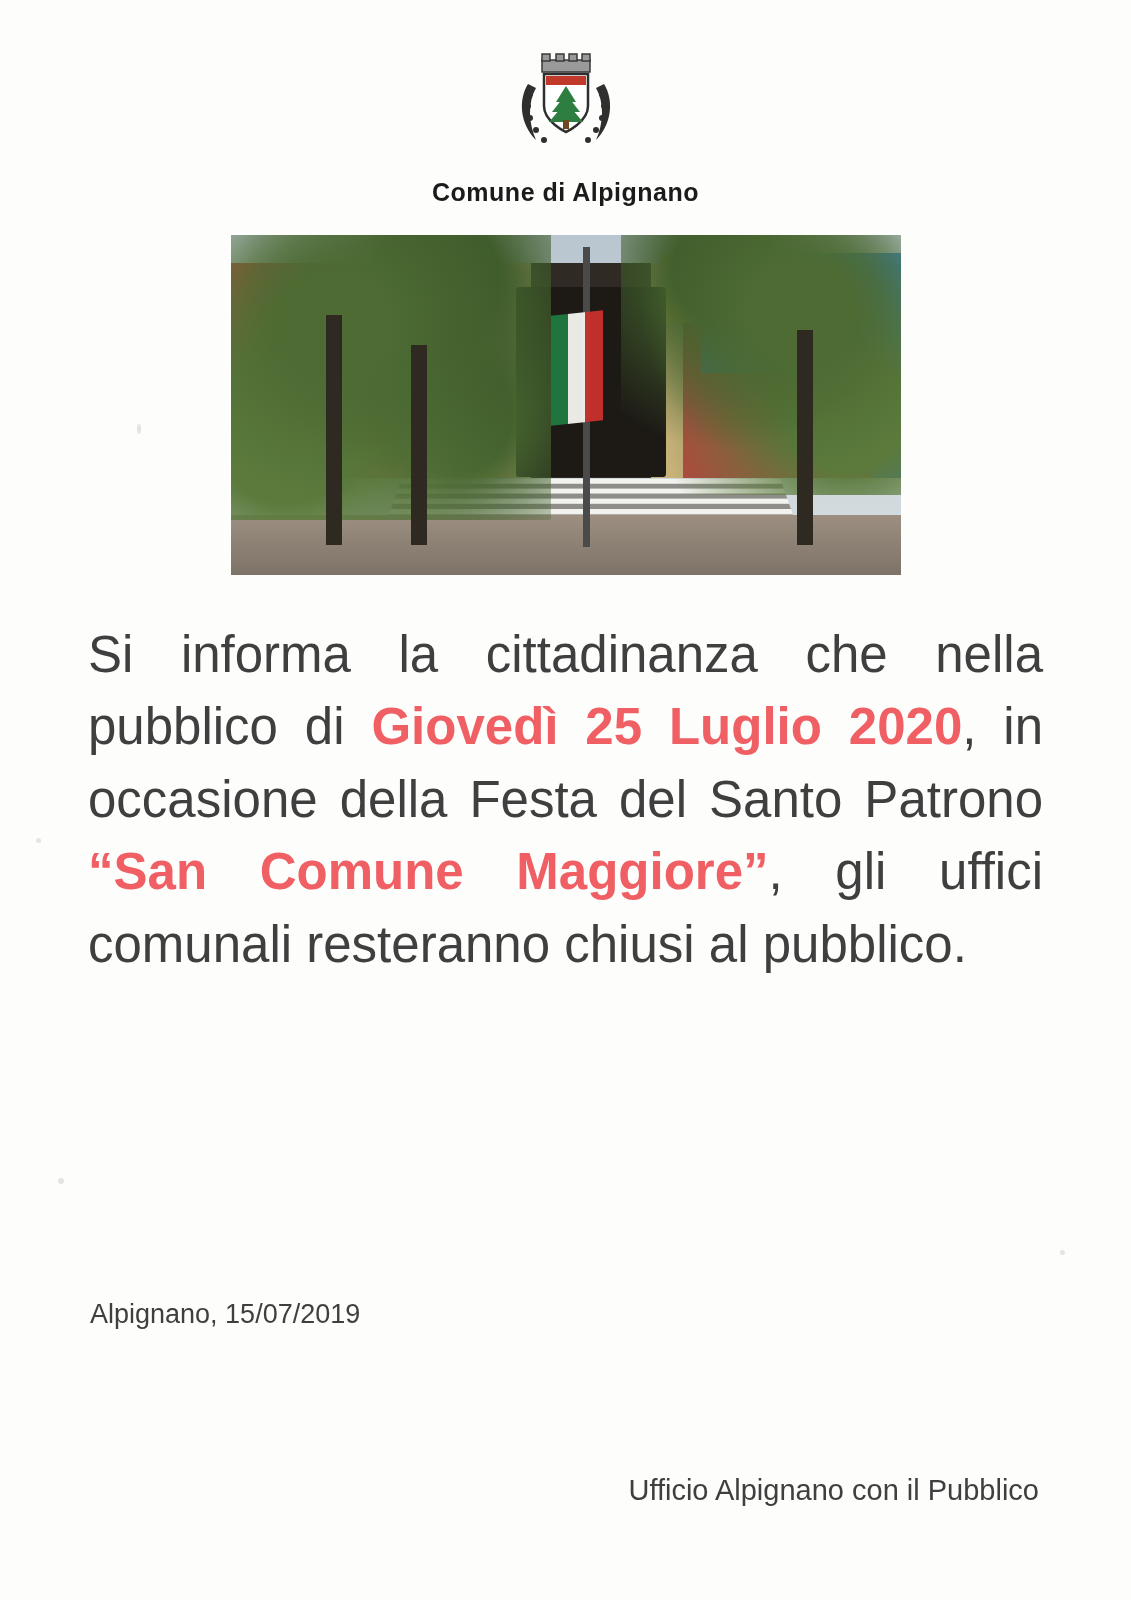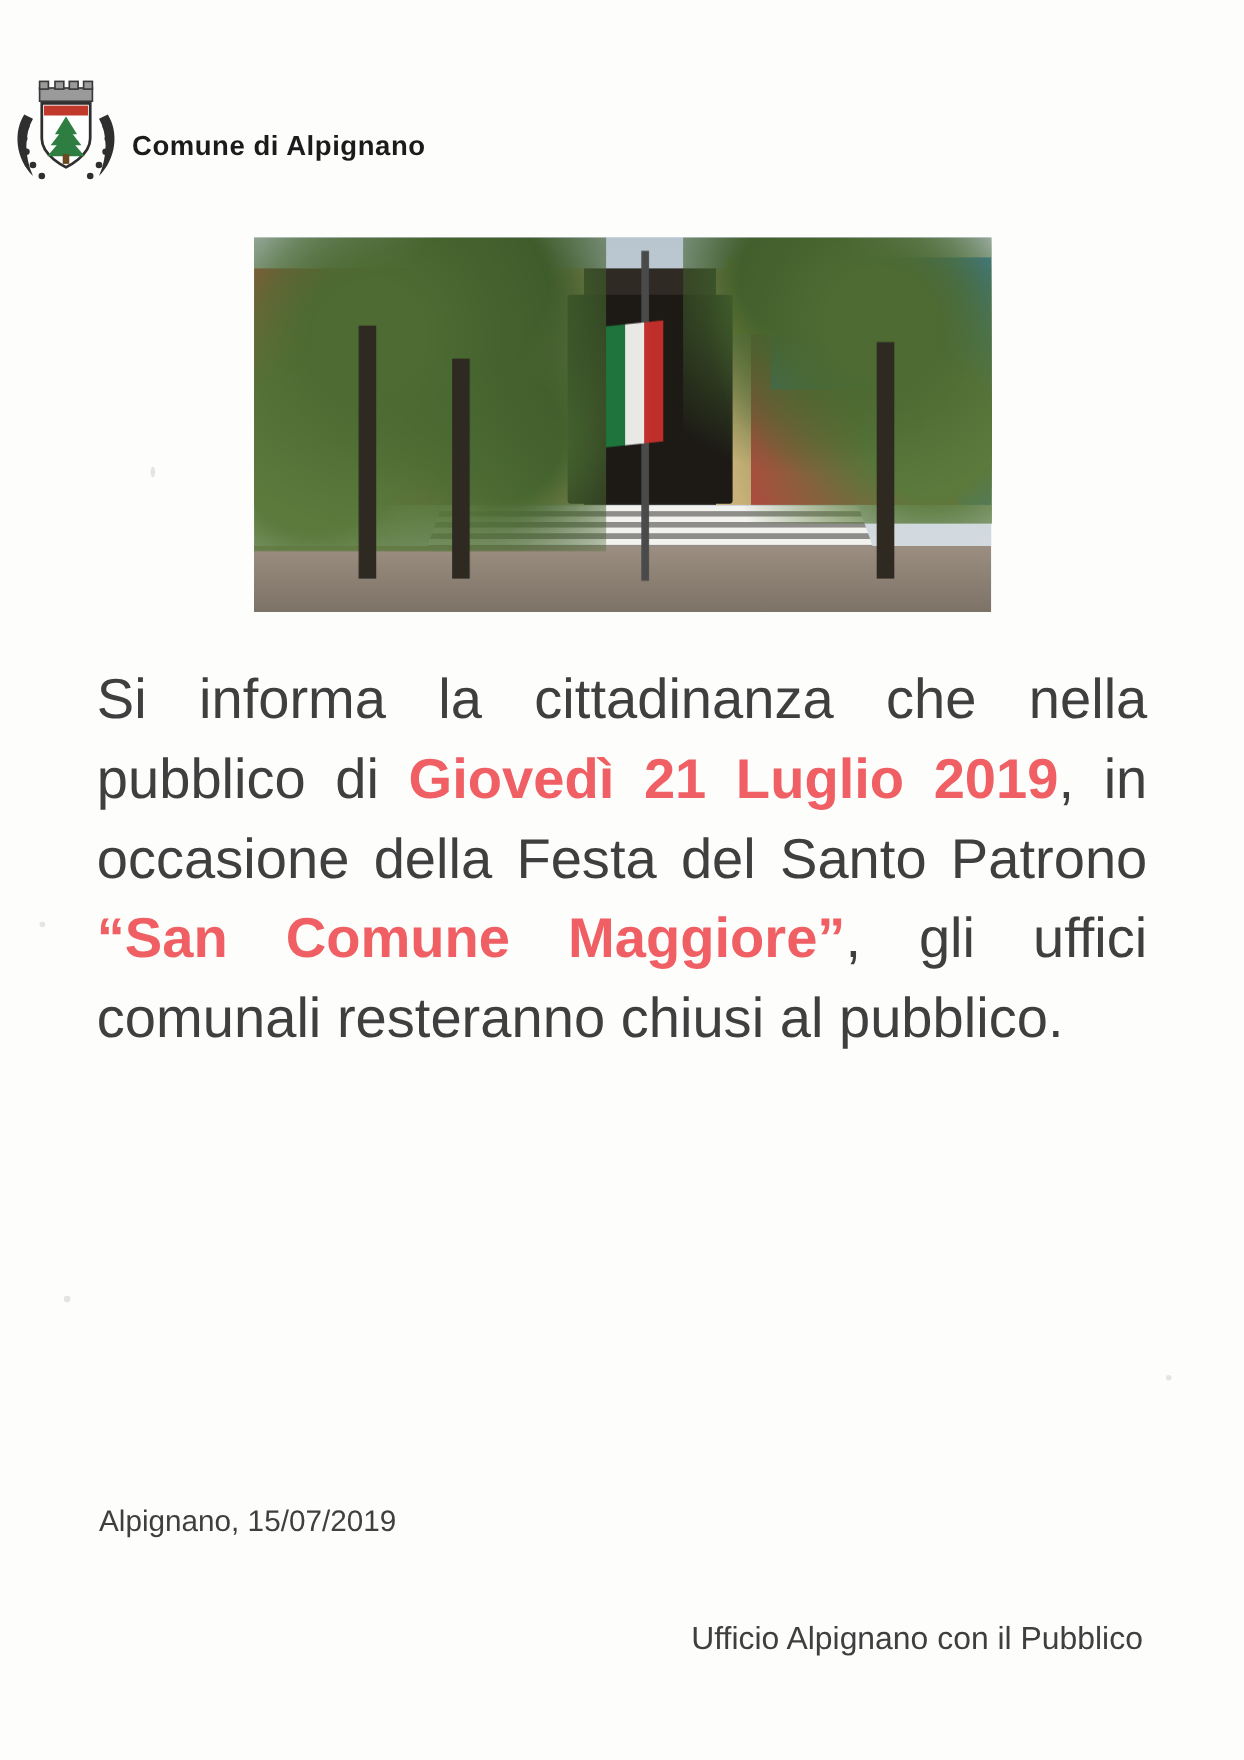--- a/index.html
+++ b/index.html
@@ -18,23 +18,23 @@
   .page {
     position: relative;
     width: 1131px;
     height: 1600px;
     background: #fdfdfc;
   }
 
   
   .crest-wrap {
     width: 100%;
-    padding-top: 68px;
+    padding-top: 48px;
     display: flex;
-    flex-direction: row;
+    flex-direction: column;
     align-items: center;
   }
   .crest {
     width: 120px;
     height: 120px;
     position: relative;
   }
   .crest svg { display: block; }
 
   .comune-name {
@@ -183,21 +183,21 @@
   }
   .body-text .hl {
     color: #ef5f63;
     font-weight: bold;
   }
 
   
   .place-date {
     position: absolute;
     left: 90px;
-    top: 1368px;
+    top: 1299px;
     font-size: 27px;
     color: #3f3f3f;
   }
   .office {
     position: absolute;
     right: 92px;
     top: 1474px;
     font-size: 29px;
     color: #3f3f3f;
   }
@@ -273,19 +273,19 @@
     <div class="flag"></div>
     <div class="tree-l"></div>
     <div class="tree-r"></div>
     <div class="trunk1"></div>
     <div class="trunk2"></div>
     <div class="trunk3"></div>
   </div>
 
 
   <div class="body-text">
-    <span>Si informa la cittadinanza che nella pubblico di </span><span class="hl">Giovedì 21 Luglio 2019</span><span>, in occasione della Festa del Santo Patrono </span><span class="hl">“San Comune Maggiore”</span><span>, gli uffici comunali resteranno chiusi al pubblico.</span>
+    <span>Si informa la cittadinanza che nella pubblico di </span><span class="hl">Giovedì 25 Luglio 2020</span><span>, in occasione della Festa del Santo Patrono </span><span class="hl">“San Comune Maggiore”</span><span>, gli uffici comunali resteranno chiusi al pubblico.</span>
   </div>
 
   <div class="place-date">Alpignano, 15/07/2019</div>
   <div class="office">Ufficio Alpignano con il Pubblico</div>
 
 </div>
 
 </body></html>

